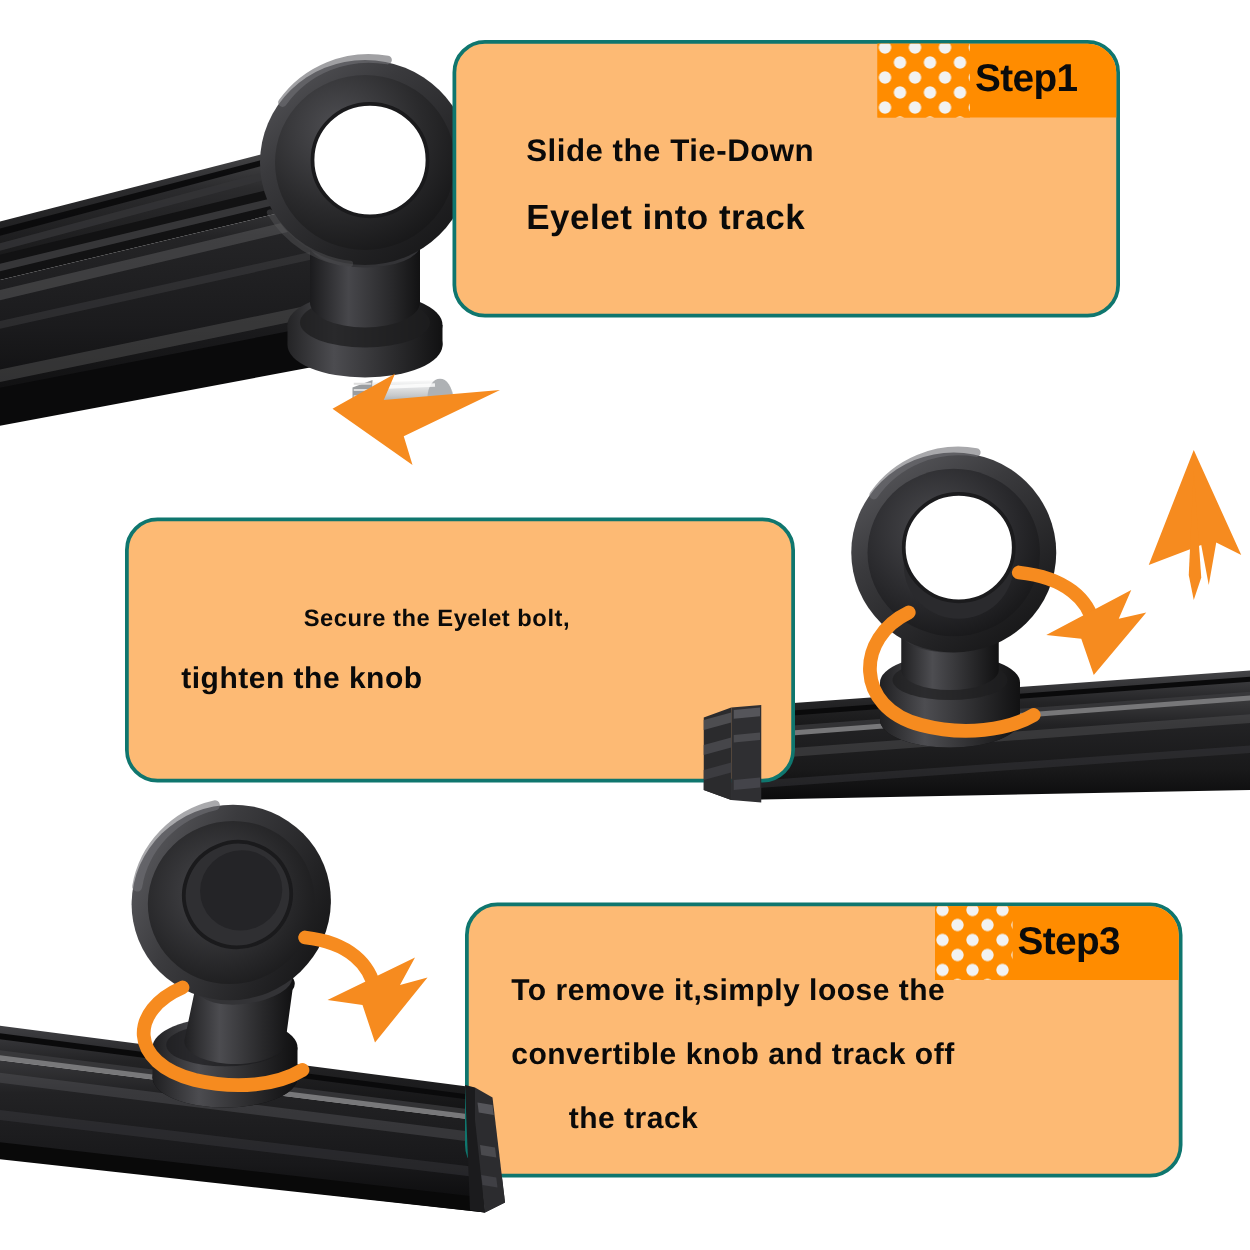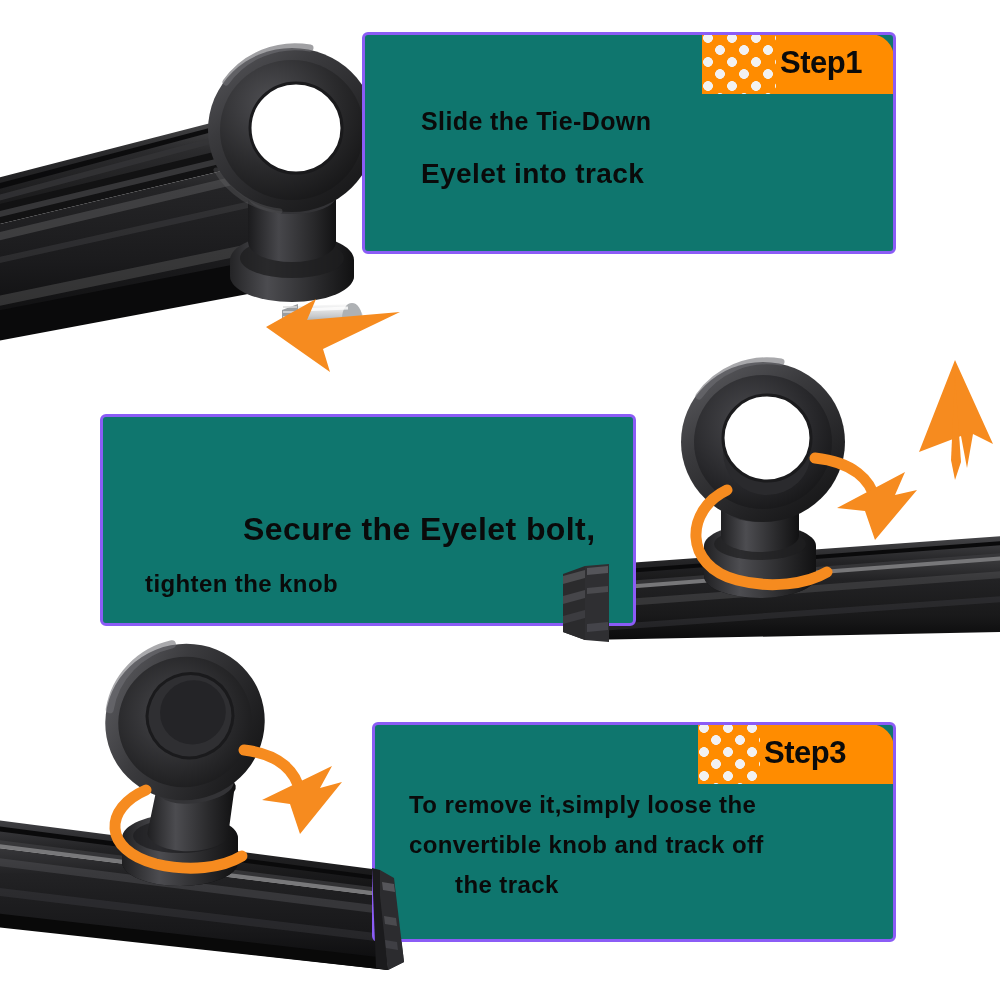--- a/index.html
+++ b/index.html
@@ -7,23 +7,23 @@
     width: 1000px; height: 1000px;
     background: #ffffff;
     font-family: "Liberation Sans", sans-serif;
     overflow: hidden;
   }
   #stage { position: relative; width: 1000px; height: 1000px; background:#fff; }
 
   
   .card {
     position: absolute;
-    background: #0f766e;
-    border: 3px solid #8b5cf6;
-    border-radius: 6px;
+    background: #fdba74;
+    border: 3px solid #0f766e;
+    border-radius: 26px;
     overflow: hidden;
     z-index: 30;
   }
   .card-body {
     position: absolute;
     left: 0; right: 0;
     display: flex;
     flex-direction: column;
   }
   .card-line {
@@ -256,21 +256,21 @@
 
       <g>
         <path d="M 380,20 L 418,104 L 398,94 L 392,128 L 386,96 L 344,112 Z" fill="#F68B1F"></path>
         <path d="M 380,36 L 386,122 L 380,140 L 376,120 Z" fill="#F68B1F"></path>
       </g>
     </svg>
   </div>
 
   <div class="card" id="card2" style="left:100px; top:414px; width:536px; height:212px;">
     <div class="card-body" style="top:68px; padding-left:140px; gap:22px;">
-      <div class="card-line" style="font-size:32px;margin-top:26px;">Secure the Eyelet bolt,</div>
+      <div class="card-line" style="font-size:19px;">Secure the Eyelet bolt,</div>
       <div class="card-line" style="font-size:24px; margin-left:-98px;">tighten the knob</div>
     </div>
   </div>
 
   <div class="art" style="left:575px; top:340px; width:430px; height:320px; z-index:40; pointer-events:none;">
     <svg width="430" height="320" viewBox="0 0 430 320">
       <g>
         <path d="M 10,226 L 60,222 L 60,300 L 10,300 Z" fill="url(#railTopB)" opacity="0"></path>
         <path d="M 10,226 L 34,224 L 34,302 L 10,300 Z" fill="#2f2f32"></path>
         <path d="M 10,226 L 10,300 L -12,292 L -12,234 Z" fill="#2b2b2d"></path>
@@ -352,26 +352,26 @@
       </g>
 
       <g>
         <path d="M 166,150 C 124,168 122,210 176,224 C 210,232 242,228 262,216" fill="none" stroke="#F68B1F" stroke-width="11" stroke-linecap="round"></path>
         <path d="M 264,110 C 300,114 316,132 320,152" fill="none" stroke="#F68B1F" stroke-width="11" stroke-linecap="round"></path>
         <path d="M 282,160 L 352,126 L 340,148 L 362,142 L 320,194 L 310,164 Z" fill="#F68B1F"></path>
       </g>
     </svg>
   </div>
 
-  <div class="card" id="card3" style="left:372px; top:722px; width:524px; height:220px;padding-left:23px;">
+  <div class="card" id="card3" style="left:372px; top:722px; width:574px; height:220px;padding-left:23px;">
     <div class="badge badge-right" style="width:196px;">
       <div class="dots" style="width:62px;"></div>
       <div class="badge-label">Step3</div>
     </div>
-    <div class="card-body" style="top:66px; padding-left:34px; gap:12px;">
+    <div class="card-body" style="top:54px; padding-left:34px; gap:23px;">
       <div class="card-line" style="font-size:24px;">To remove it,simply loose the</div>
       <div class="card-line" style="font-size:24px;">convertible knob and track off</div>
       <div class="card-line" style="font-size:24px;margin-left:46px;">the track</div>
     </div>
   </div>
 
   <div class="art" style="left:-20px; top:640px; width:440px; height:330px; z-index:40; pointer-events:none;">
     <svg width="440" height="330" viewBox="0 0 440 330">
       <g>
         <path d="M 392,228 L 400,230 L 408,330 L 396,328 Z" fill="#1b1b1d"></path>

